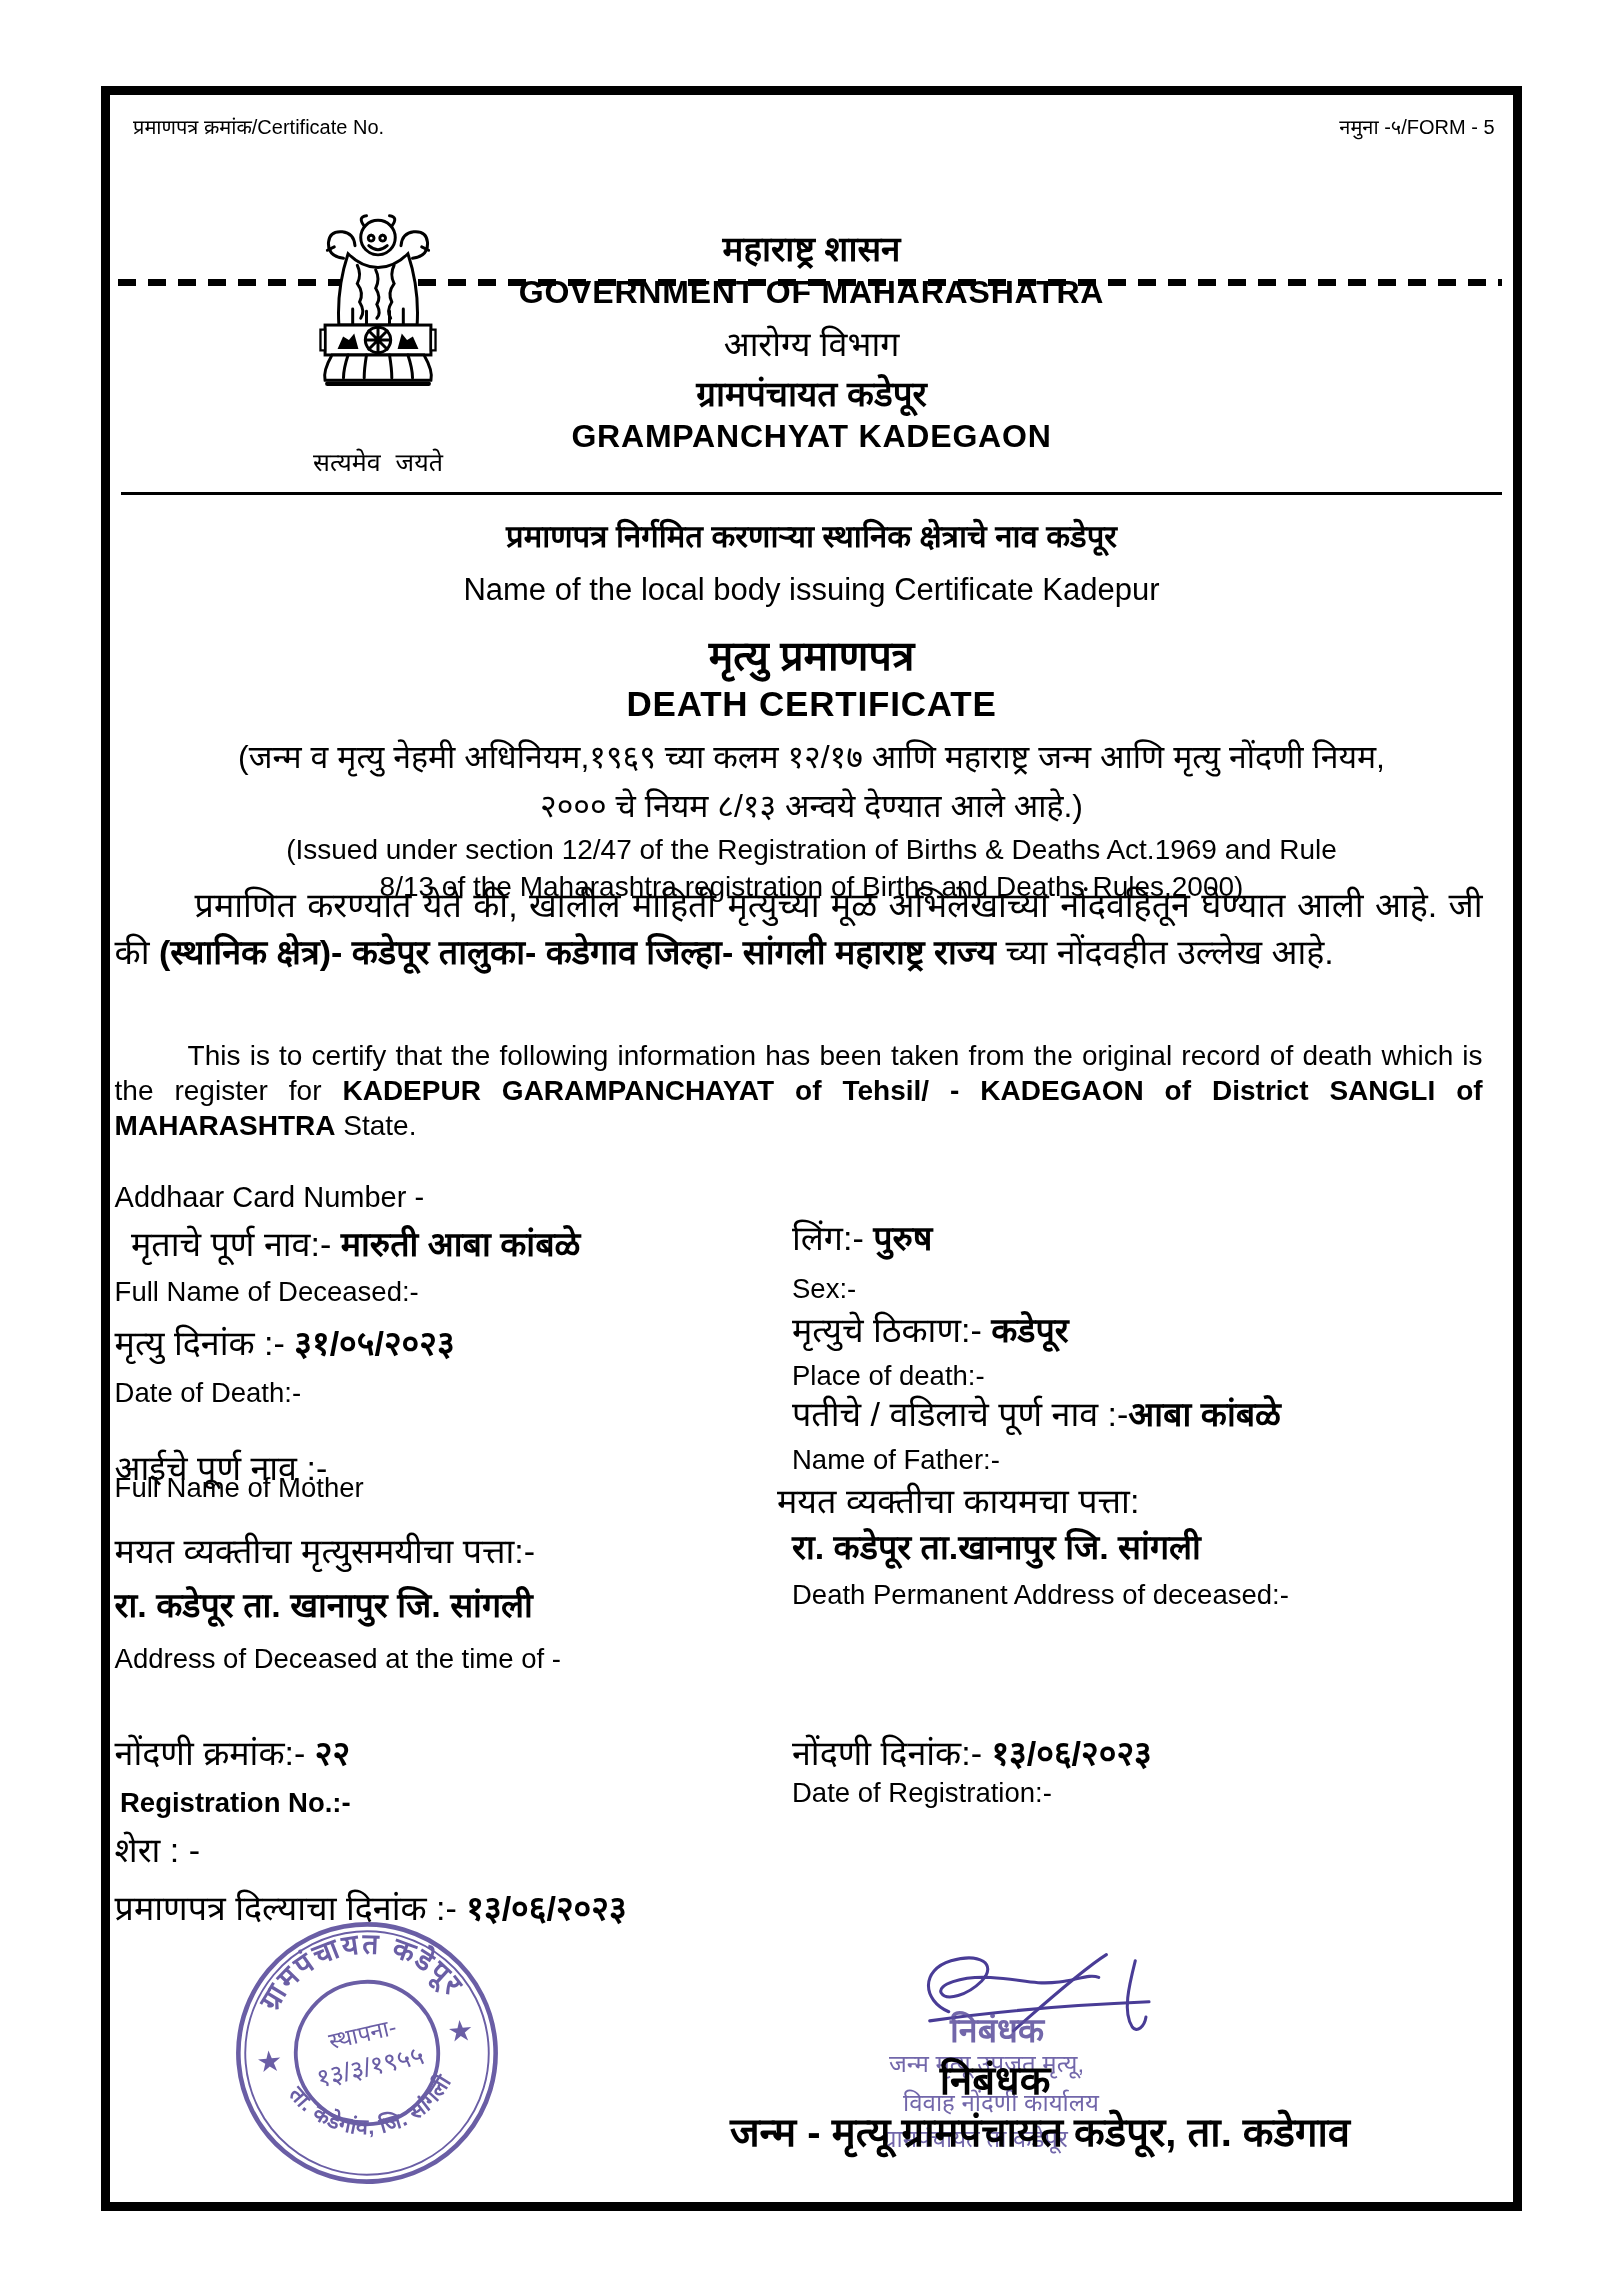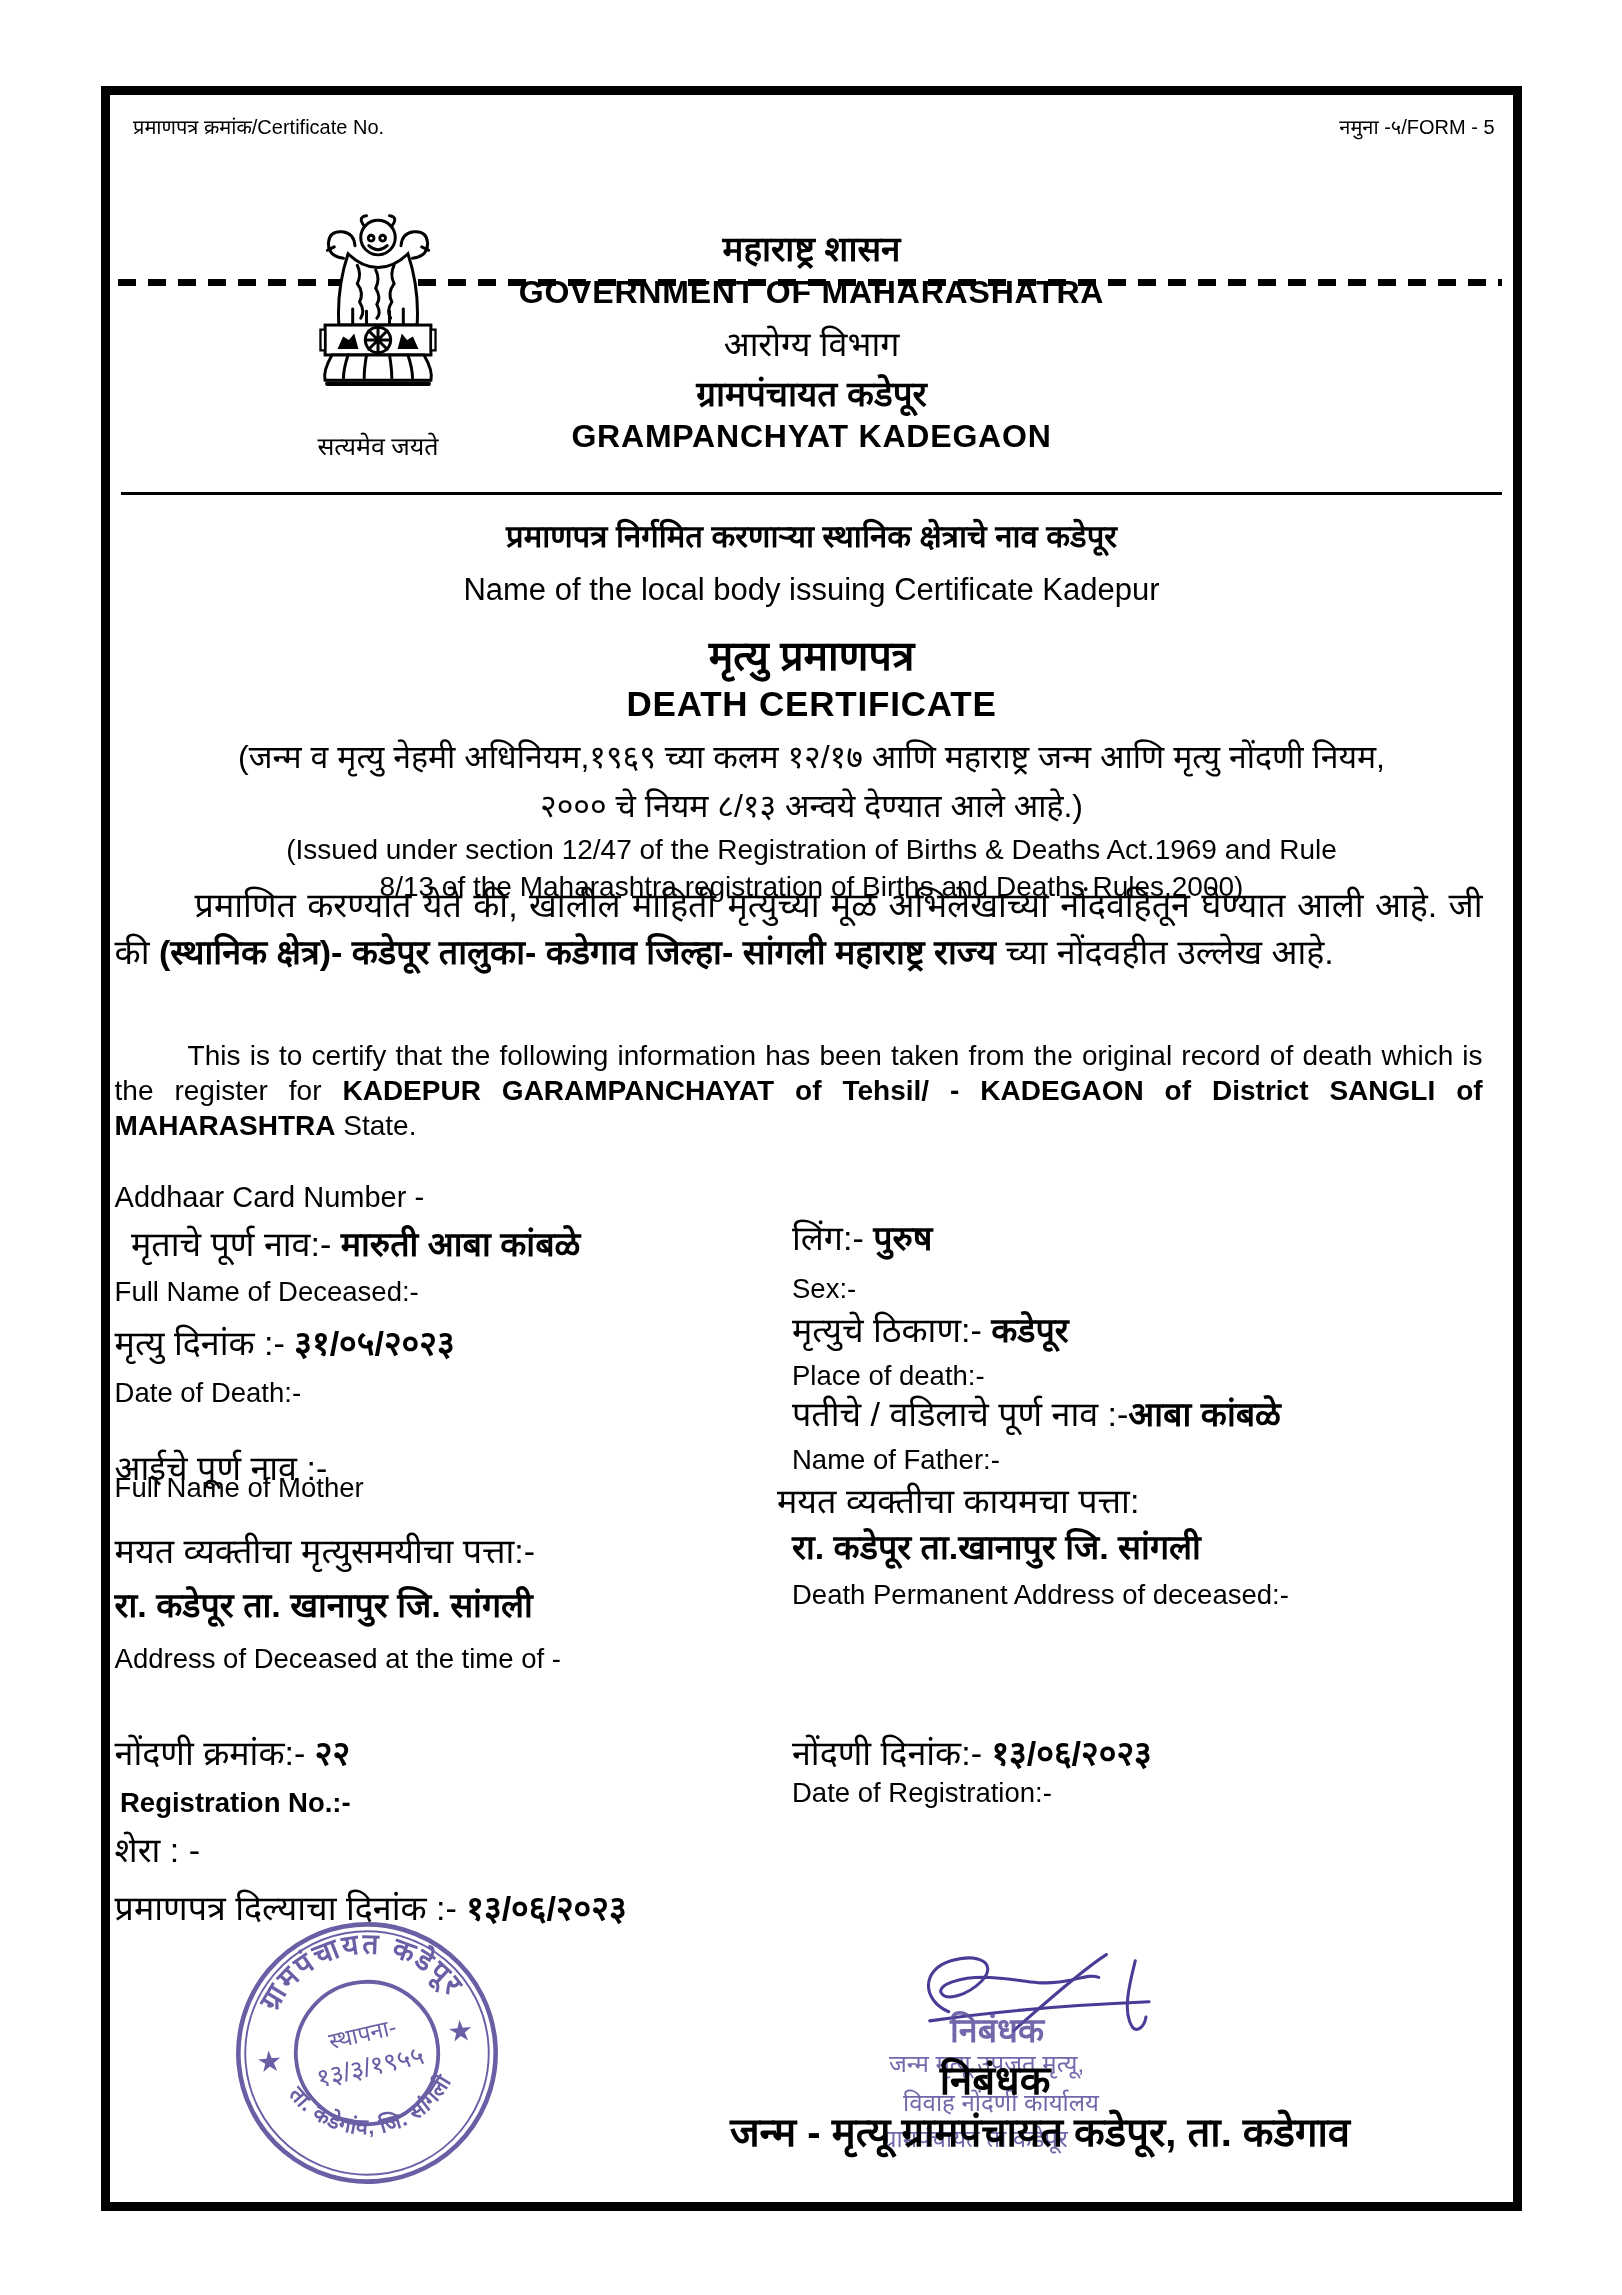--- a/index.html
+++ b/index.html
@@ -17,21 +17,21 @@
   .center-para{position:absolute;left:0;right:0;text-align:center;white-space:normal;}
   .mr44{font-size:34px;line-height:47px;}
   .en37{font-size:28px;line-height:35px;}
   .lbl-mr{font-size:34px;}
   .lbl-en{font-size:27.5px;}
   .stamp-wrap{position:absolute;left:123px;top:1824px;width:268px;height:268px;transform:rotate(-5deg);opacity:.9;}
   .sig-wrap{position:absolute;left:796px;top:1852px;width:352px;height:99px;}
   .purple{color:#5a4d9c;}
   .office-stamp{opacity:.85;}
   .emblem{position:absolute;left:197px;top:115px;width:142px;text-align:center;}
-  .motto{font-family:Liberation Serif, serif;font-size:25px;margin-top:1px;}
+  .motto{font-family:Liberation Mono, monospace;font-size:25px;margin-top:17px;}
 </style>
 </head>
 <body>
 
 <div class="page">
   <div class="frame">
 
     <div class="abs cert-row">
       <span>प्रमाणपत्र क्रमांक/Certificate No.</span>
       <span>नमुना -५/FORM - 5</span>

